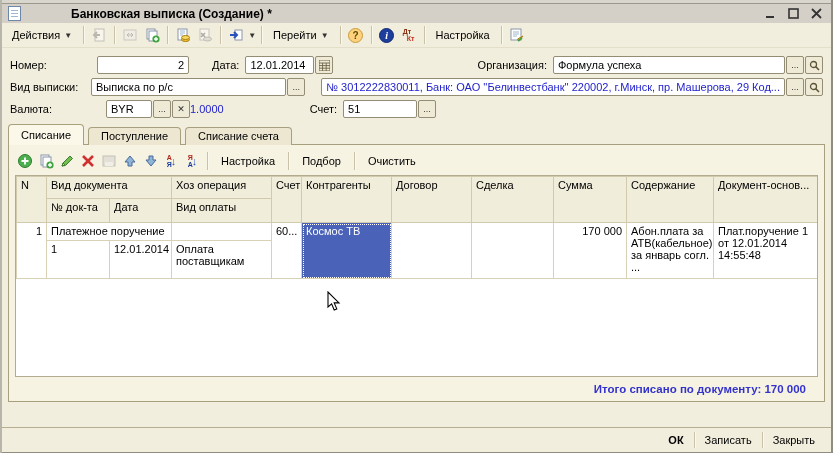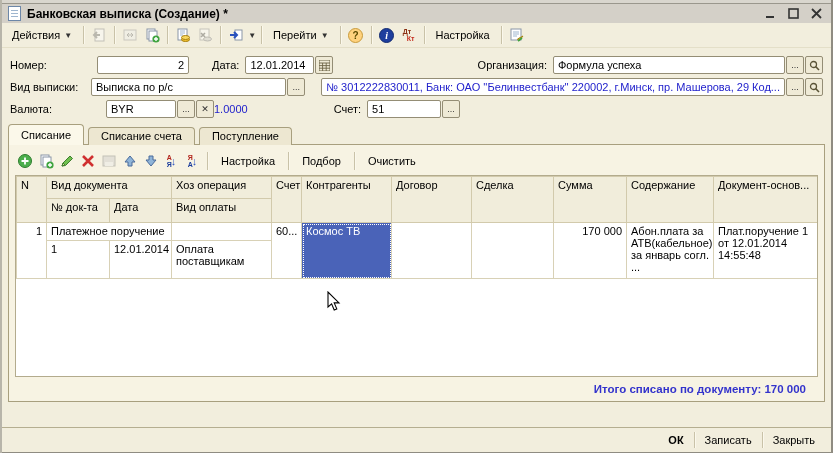--- a/index.html
+++ b/index.html
@@ -6,21 +6,21 @@
   html,body { background:#c9c9c9; }
   body { font-family: "Liberation Sans", sans-serif; font-size: 11px; color:#000; }
 
   .window { position:relative; width:833px; height:453px; background:#F2EEDD;
             border-left:2px solid #B8B5AA; border-right:2px solid #8F8C82; overflow:hidden; }
 
   
   .desktop-strip { height:4px; background:#D9D6CE; border-bottom:1px solid #9A978D; }
 
   
-  .titlebar { height:19px; background:#D4D0C8; display:flex; align-items:center; padding:0 6px; }
+  .titlebar { height:19px; background:#D4D0C8; display:flex; align-items:center; padding:0 6px;gap:44px; }
   .title-icon { width:13px; height:15px; background:#fff; border:1px solid #6D87A8; margin-right:6px;
                 position:relative; flex:0 0 auto; }
   .title-icon i { position:absolute; left:2px; right:2px; height:1px; background:#9FB6CF; }
   .title-text { font-weight:bold; font-size:12px; white-space:nowrap; }
   .win-controls { margin-left:auto; display:flex; gap:10px; align-items:center; padding-right:2px; }
   .win-btn { width:13px; height:13px; display:flex; align-items:center; justify-content:center;
              font-weight:bold; font-size:12px; color:#333; cursor:default; }
   .win-btn svg { display:block; }
 
   
@@ -254,38 +254,38 @@
         <span class="sq-btn">
           <svg width="11" height="11">
               <circle cx="4.5" cy="4.5" r="3" fill="none" stroke="#5A5336" stroke-width="1.3"></circle>
               <path d="M6.8 6.8 L10 10" stroke="#5A5336" stroke-width="1.6"></path>
             </svg>
         </span>
       </span>
     </div>
     <div class="form-row" style="margin-bottom:0">
       <span class="flabel" style="width:96px">Валюта:</span>
-      <span class="field" style="width:108px">
+      <span class="field" style="width:84px">
         <span class="tbox" style="flex:1">BYR</span>
         <span class="sq-btn">...</span>
         <span class="sq-btn">✕</span>
       </span>
       <span class="blue" style="">1.0000</span>
       <span class="flabel" style="margin-left:86px">Счет:</span>
       <span class="field" style="width:93px; margin-left:6px">
         <span class="tbox" style="flex:1">51</span>
         <span class="sq-btn">...</span>
       </span>
     </div>
   </div>
 
   <div class="tabs">
     <span class="tab active">Списание</span>
+    <span class="tab">Поступление</span>
     <span class="tab">Списание счета</span>
-    <span class="tab">Поступление</span>
   </div>
 
   <div class="tabpanel">
 
     <div class="grid-toolbar">
       <span class="gico">
         <svg width="16" height="16">
             <circle cx="8" cy="8" r="6.5" fill="#4CAE4C" stroke="#2E7D2E"></circle>
             <path d="M8 4.5 v7 M4.5 8 h7" stroke="#fff" stroke-width="1.8"></path>
           </svg>

